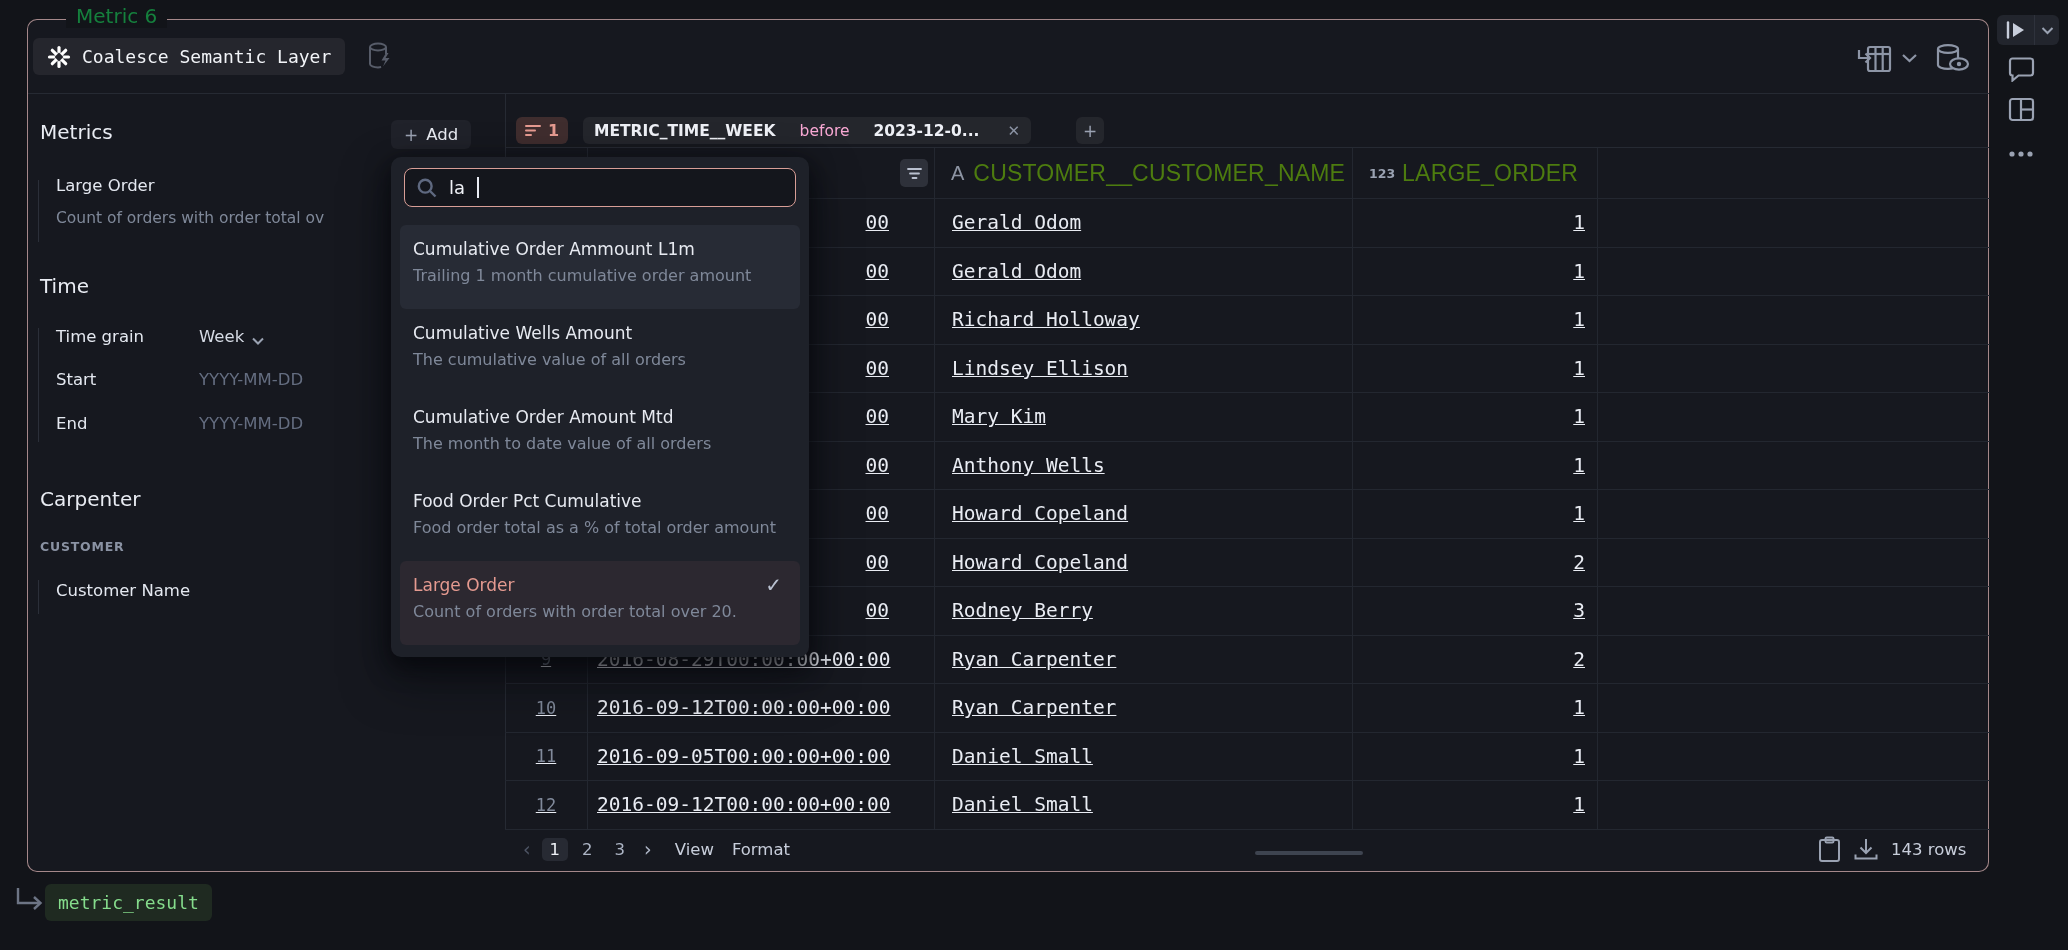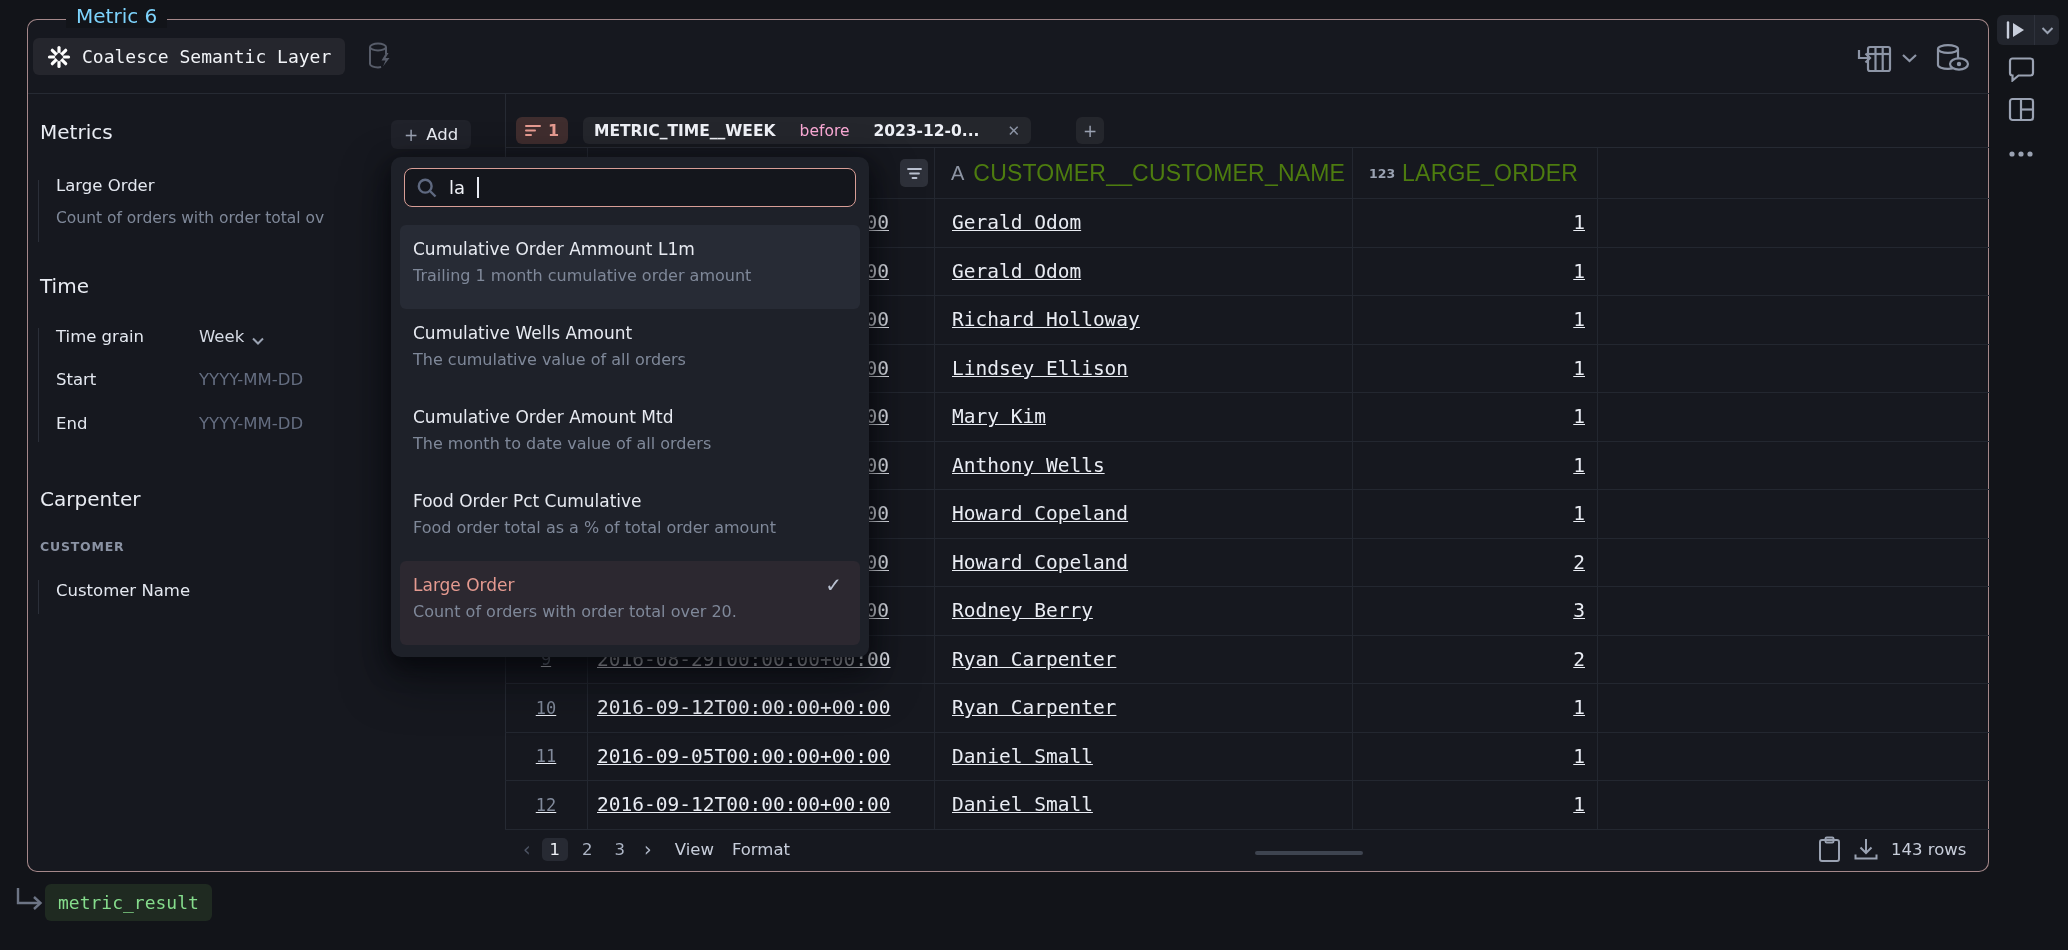--- a/index.html
+++ b/index.html
@@ -9,21 +9,21 @@
     background:#121419; font-family:"DejaVu Sans","Liberation Sans",sans-serif;
     color:#e9ecf3; -webkit-font-smoothing:antialiased;
   }
   .abs { position:absolute; }
   svg { display:block; }
 
   
   .cell-frame { left:27px; top:19px; width:1962px; height:853px;
     border:1px solid rgba(190,156,158,0.85); border-radius:10px; background:#16181f; }
   .cell-label { left:66px; top:4px; padding:0 10px; background:#121419;
-    color:#7dd3fc; font-size:20px; z-index:3;text-align:right; }
+    color:#15803d; font-size:20px; z-index:3;text-align:right; }
 
   
   .hline { background:#262a33; height:1px; }
   .src-chip { left:33px; top:38px; height:37px; display:flex; align-items:center;
     gap:11px; padding:0 14px; background:#25262d; border-radius:6px; z-index:2; }
   .src-chip .txt { font-family:"DejaVu Sans Mono","Liberation Mono",monospace;
     font-size:18px; color:#f2f4f8; }
   .icon-dim { opacity:0.55; }
 
   
@@ -91,21 +91,21 @@
   .pg-next { color:#adb5c5; font-size:19px; padding:0 5px; }
   .pg { color:#adb5c5; padding:2px 8px; border-radius:5px; }
   .pg.active { background:#272a33; color:#eef1f6; }
   .pg-menu { color:#c8cedb; margin-left:12px; }
   .scroll-thumb { left:1255px; top:851px; width:108px; height:4px;
     background:#3e4450; border-radius:2px; }
   .rows-footer { left:1818px; top:833px; height:32px; display:flex; align-items:center; gap:12px; }
   .rows-count { font-size:16.5px; color:#c8cedb; white-space:nowrap; }
 
   
-  .dropdown { left:391px; top:157px; width:478px; height:500px; background:#1e2129;
+  .dropdown { left:391px; top:157px; width:418px; height:500px; background:#1e2129;
     border-radius:10px; z-index:20;
     box-shadow:0 8px 22px 2px rgba(6,7,11,0.72), 0 22px 48px rgba(6,7,11,0.5); }
   .dd-search { position:absolute; left:13px; right:13px; top:11px; height:39px;
     background:#14161c; border:1.5px solid #d89e96; border-radius:8px;
     display:flex; align-items:center; gap:11px; padding:0 11px; }
   .dd-search .q { font-size:18px; color:#f0f2f7; }
   .caret { display:inline-block; width:2px; height:21px; background:#e9ecf3;
     vertical-align:middle; margin-left:1px; }
   .dd-items { position:absolute; left:9px; right:9px; top:68px; }
   .dd-item { height:84px; border-radius:6px; padding:10px 13px; position:relative; }

